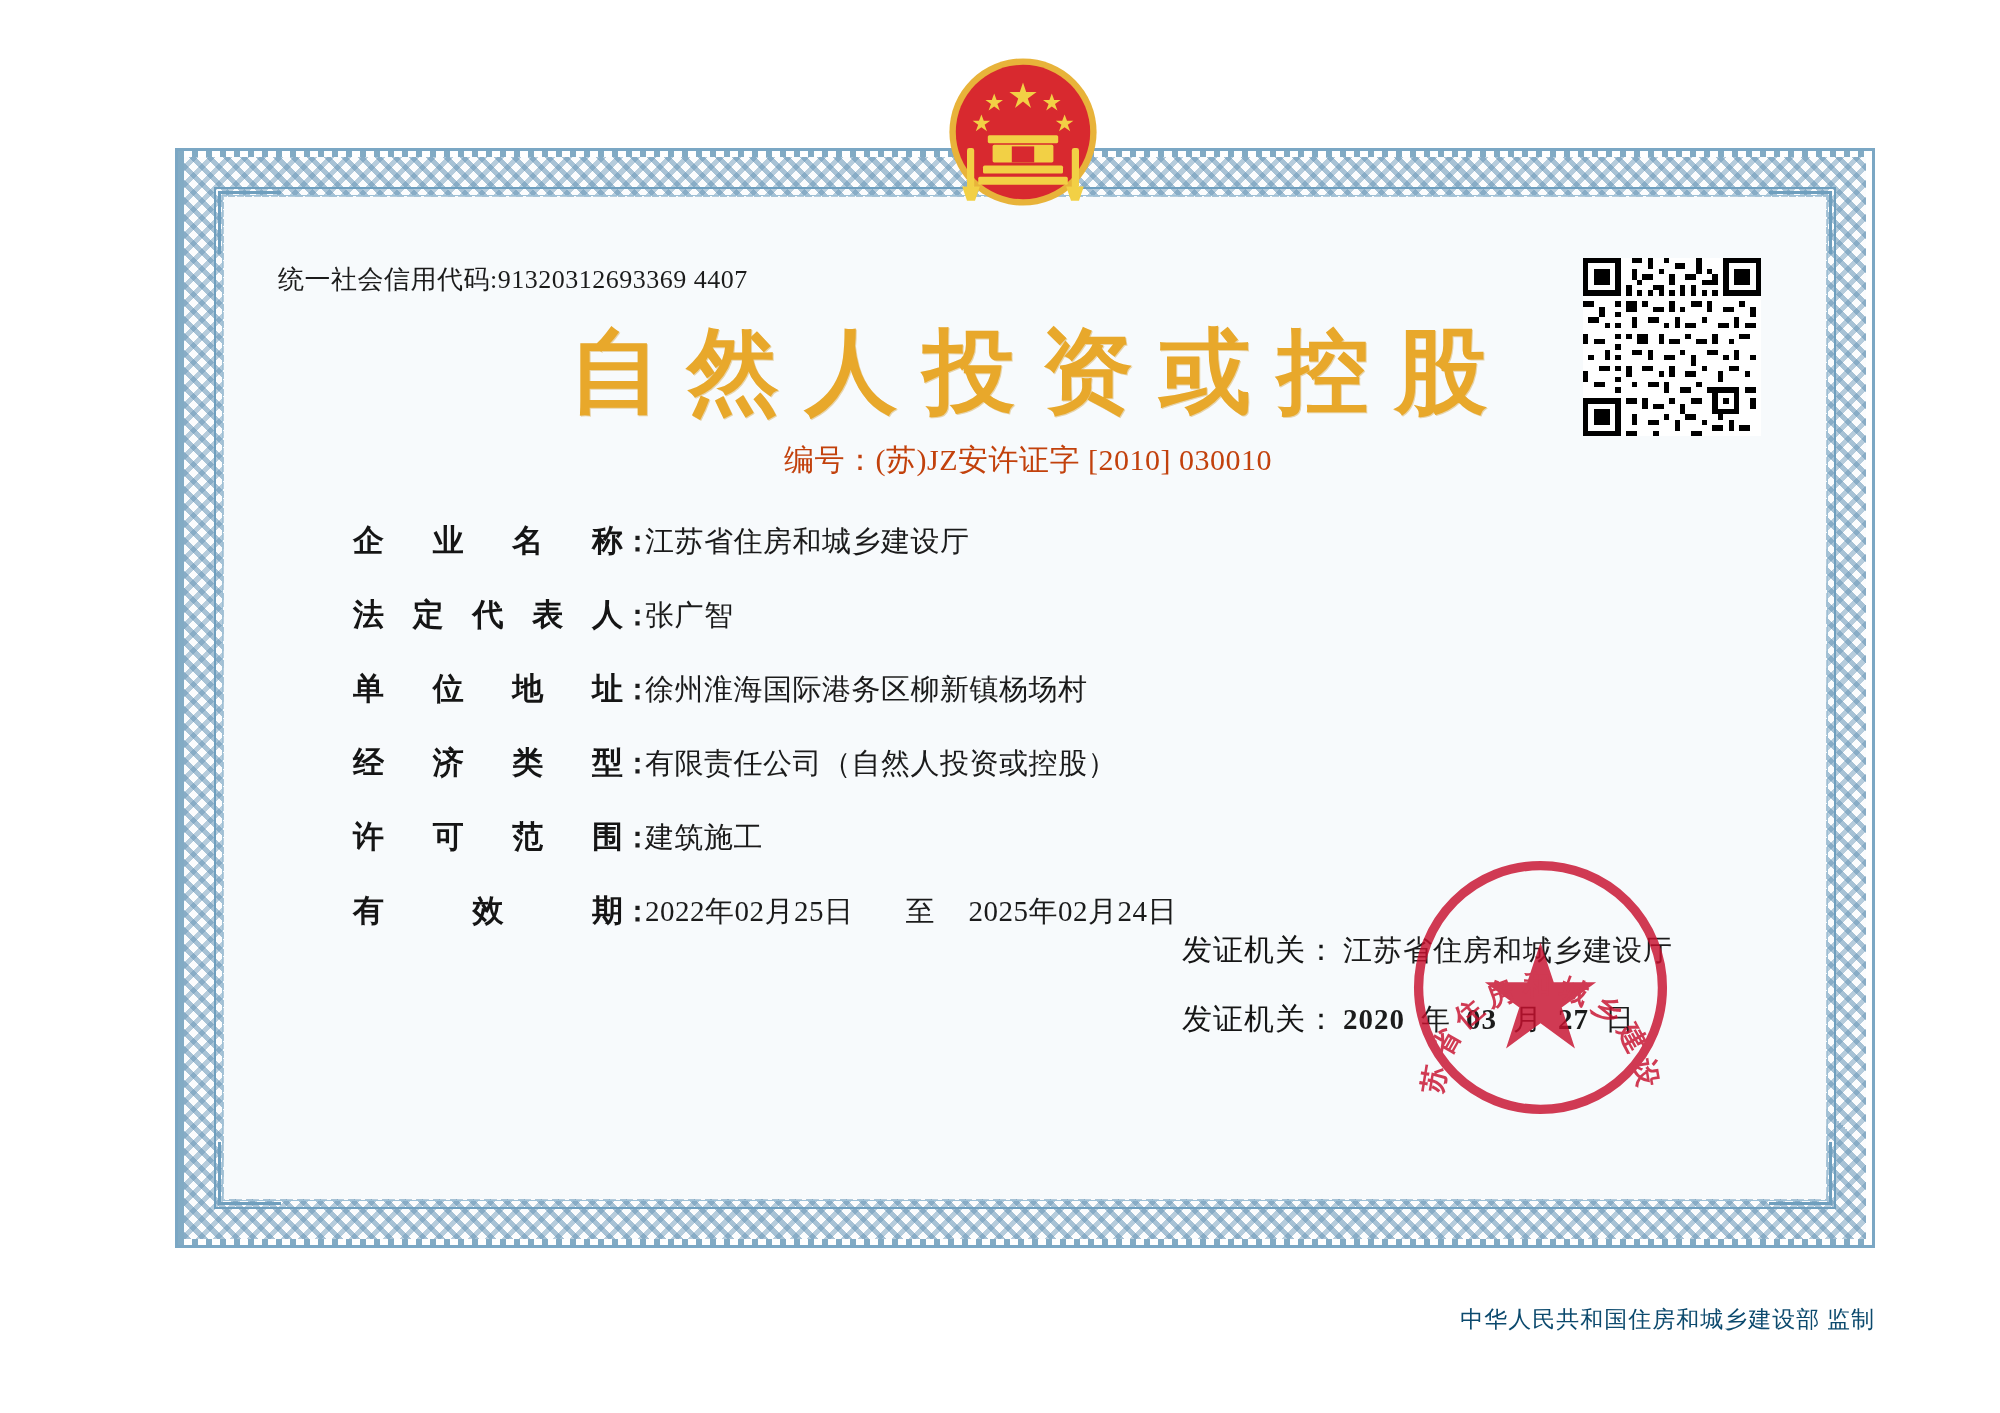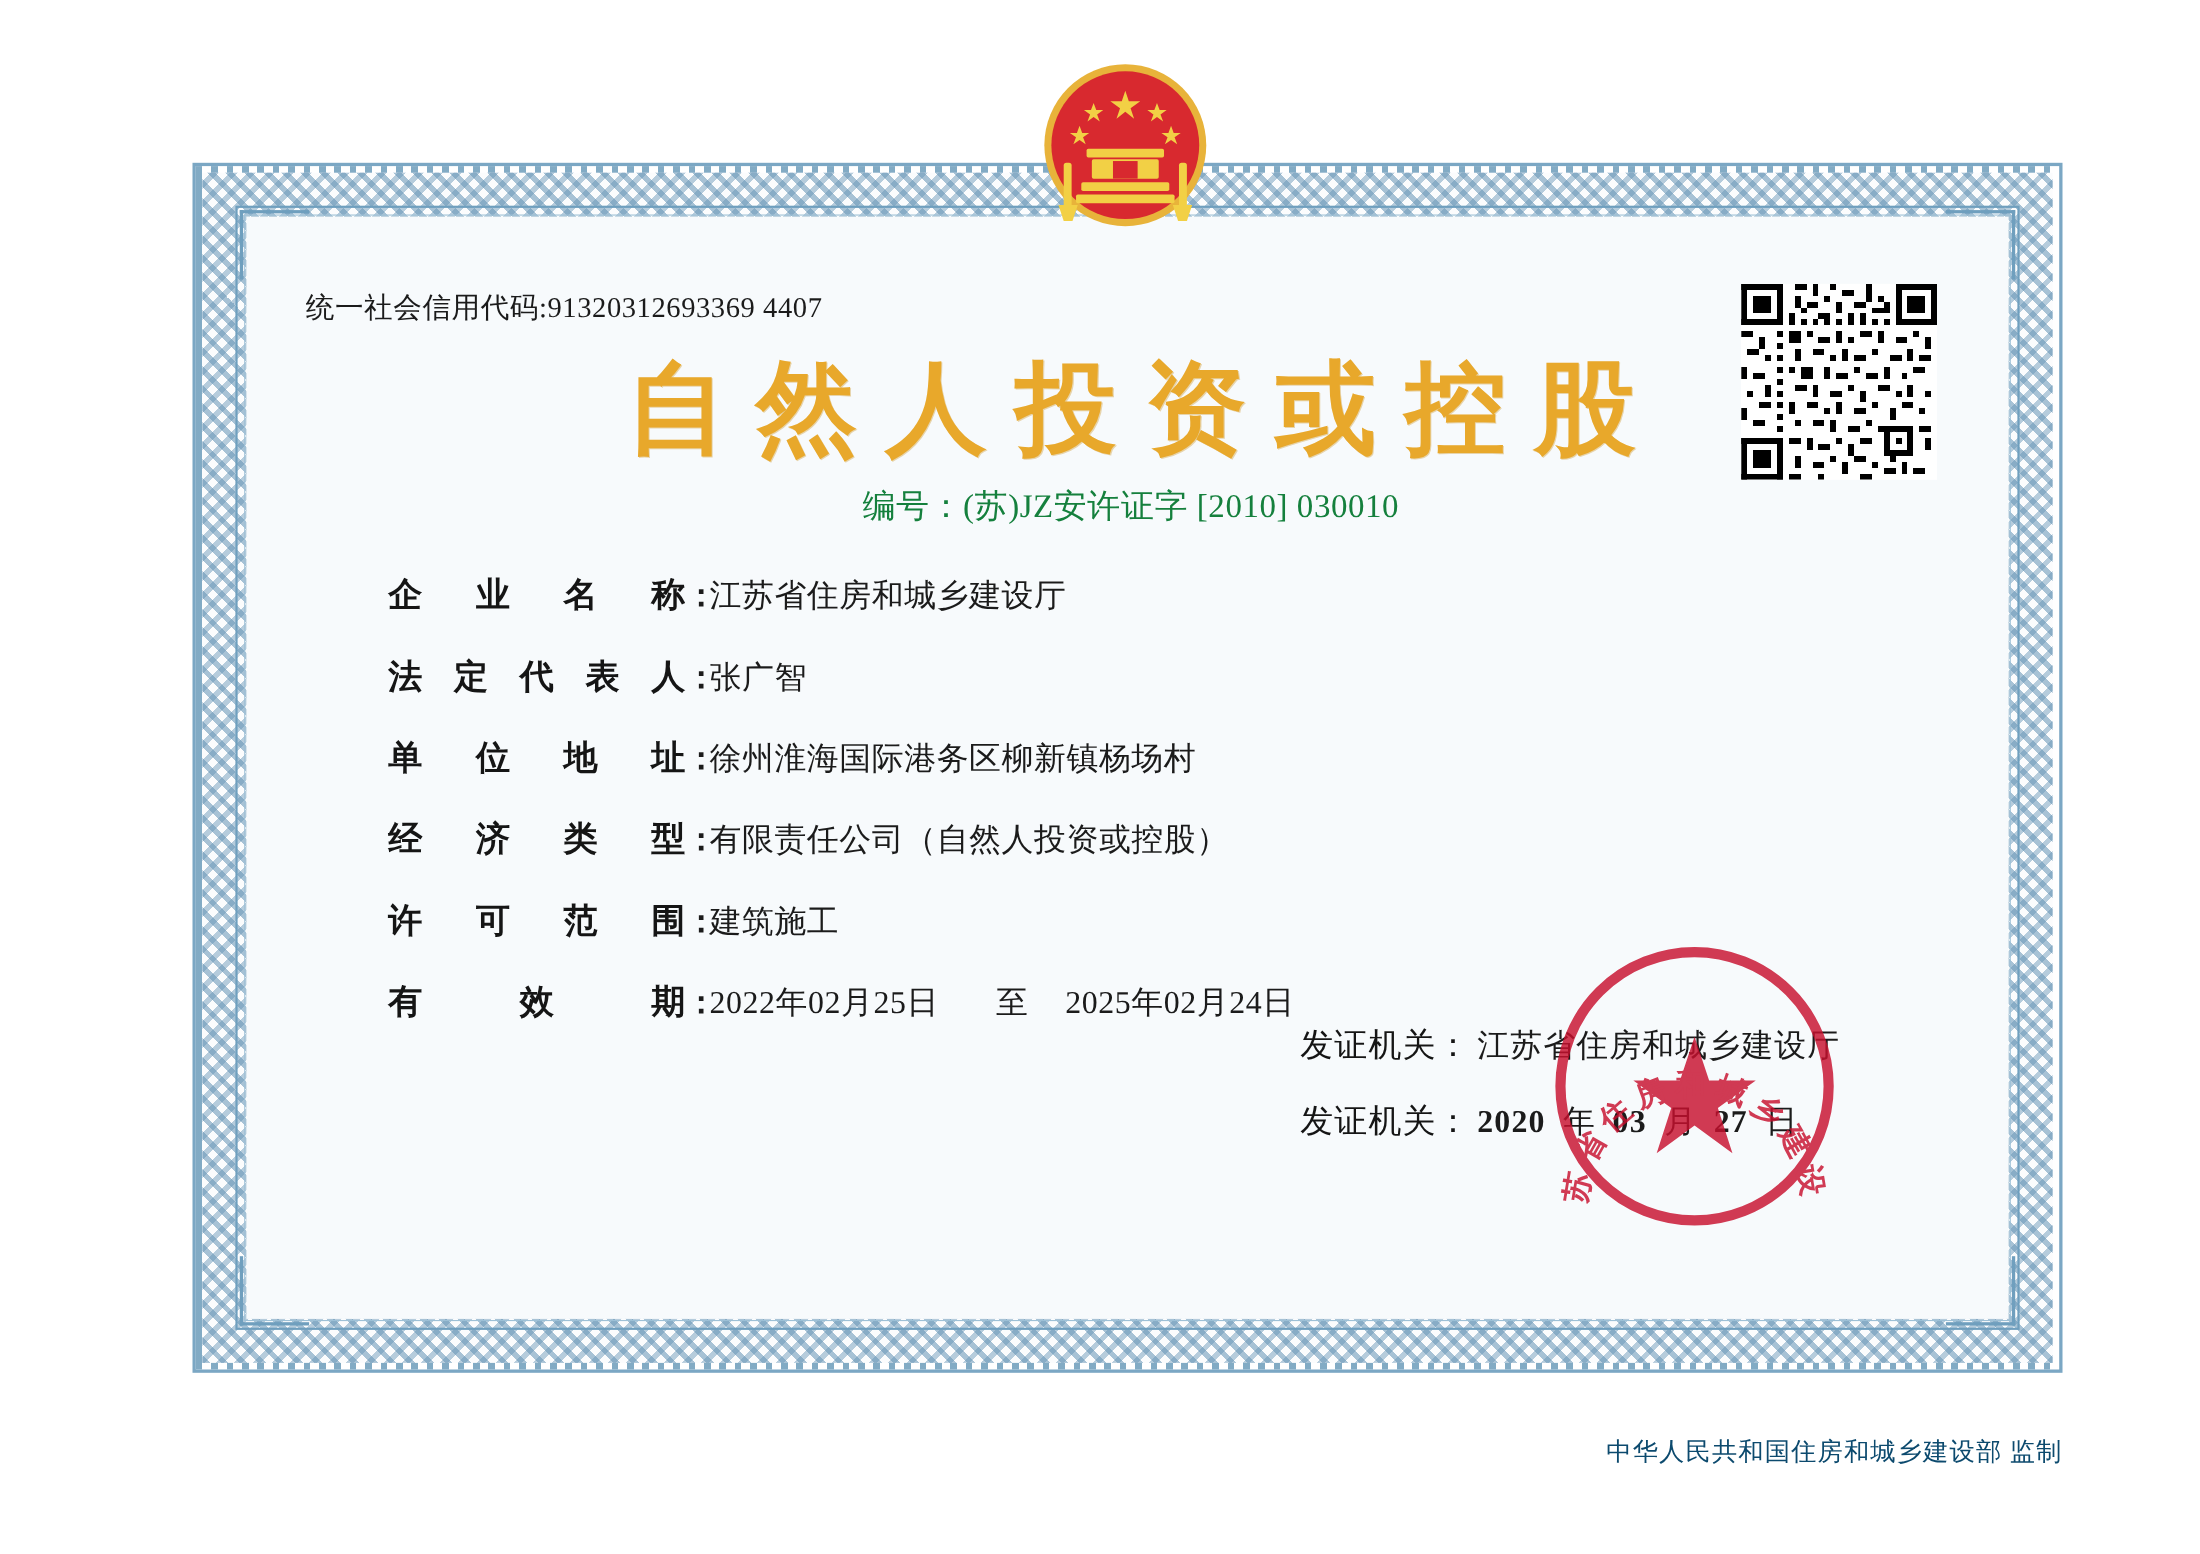--- a/index.html
+++ b/index.html
@@ -153,21 +153,21 @@
     text-shadow: 1px 1px 0 rgba(200,140,20,0.35);
   }
 
   .serial {
     position: absolute;
     left: 0;
     right: 0;
     top: 240px;
     text-align: center;
     font-size: 30px;
-    color: #15803d;
+    color: #c2410c;
     letter-spacing: 0.5px;
   }
 
   .fields {
     position: absolute;
     left: 120px;
     top: 320px;
     width: 1400px;
   }
   .field-row {

